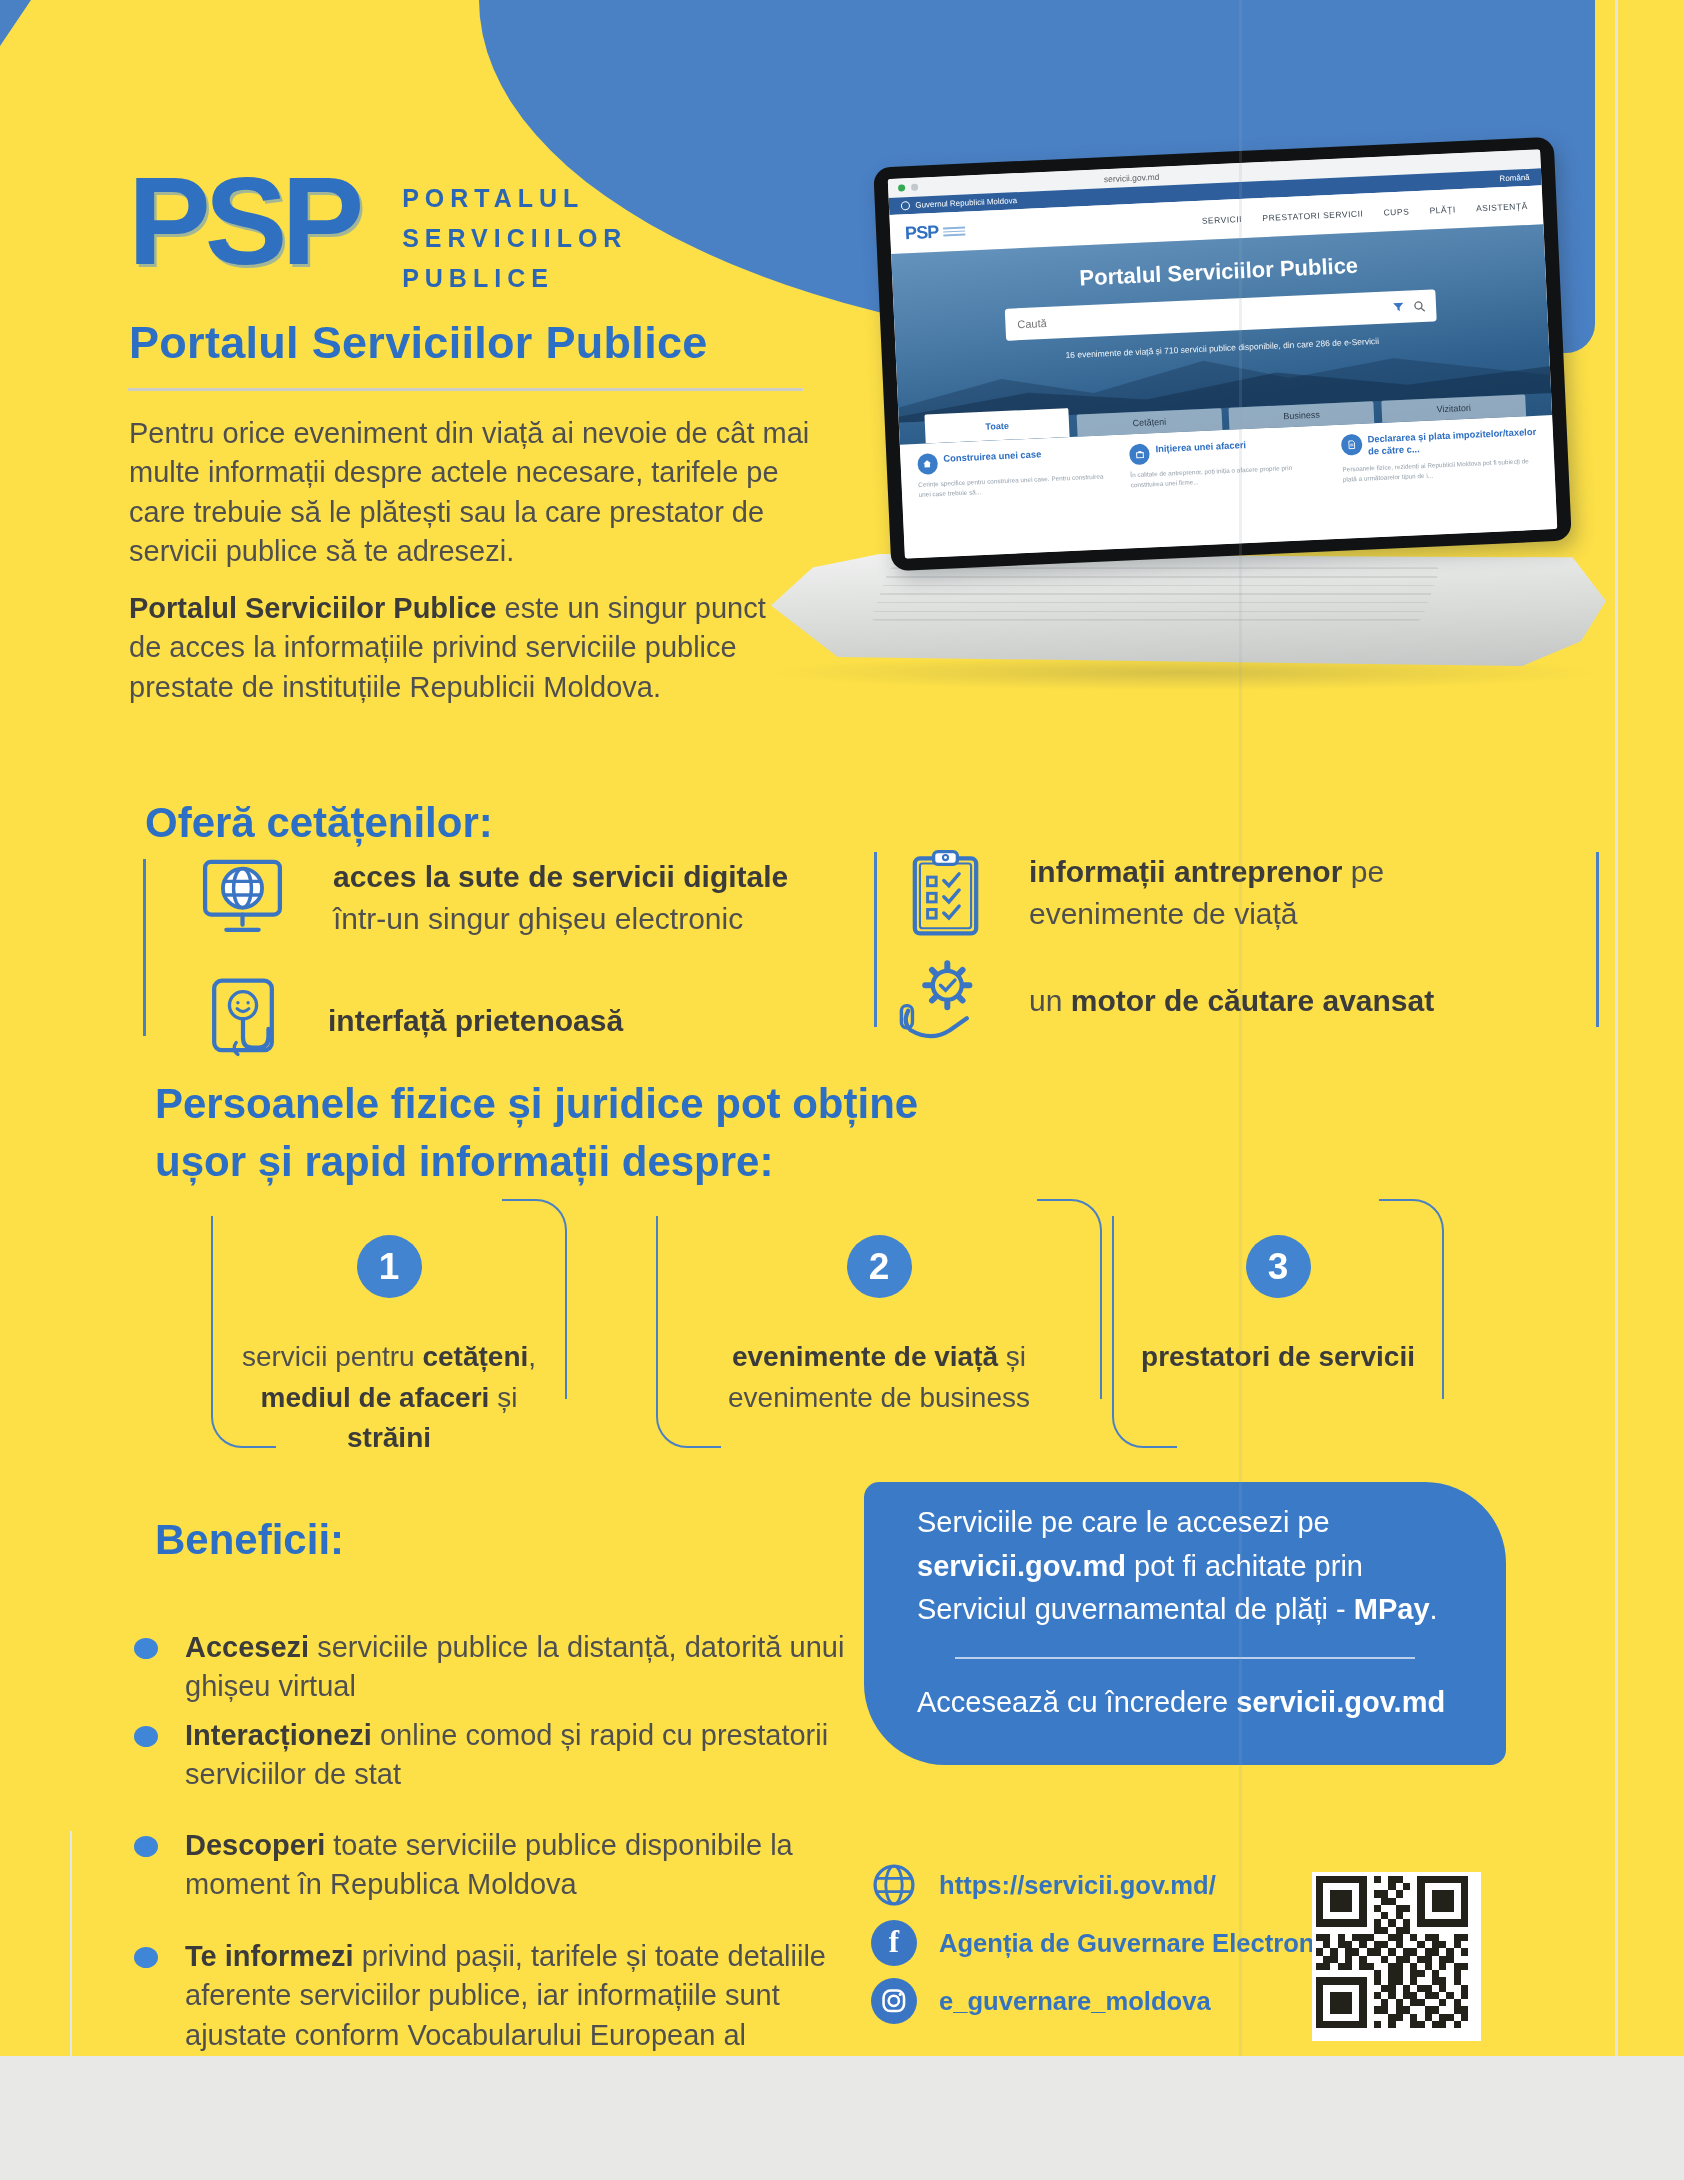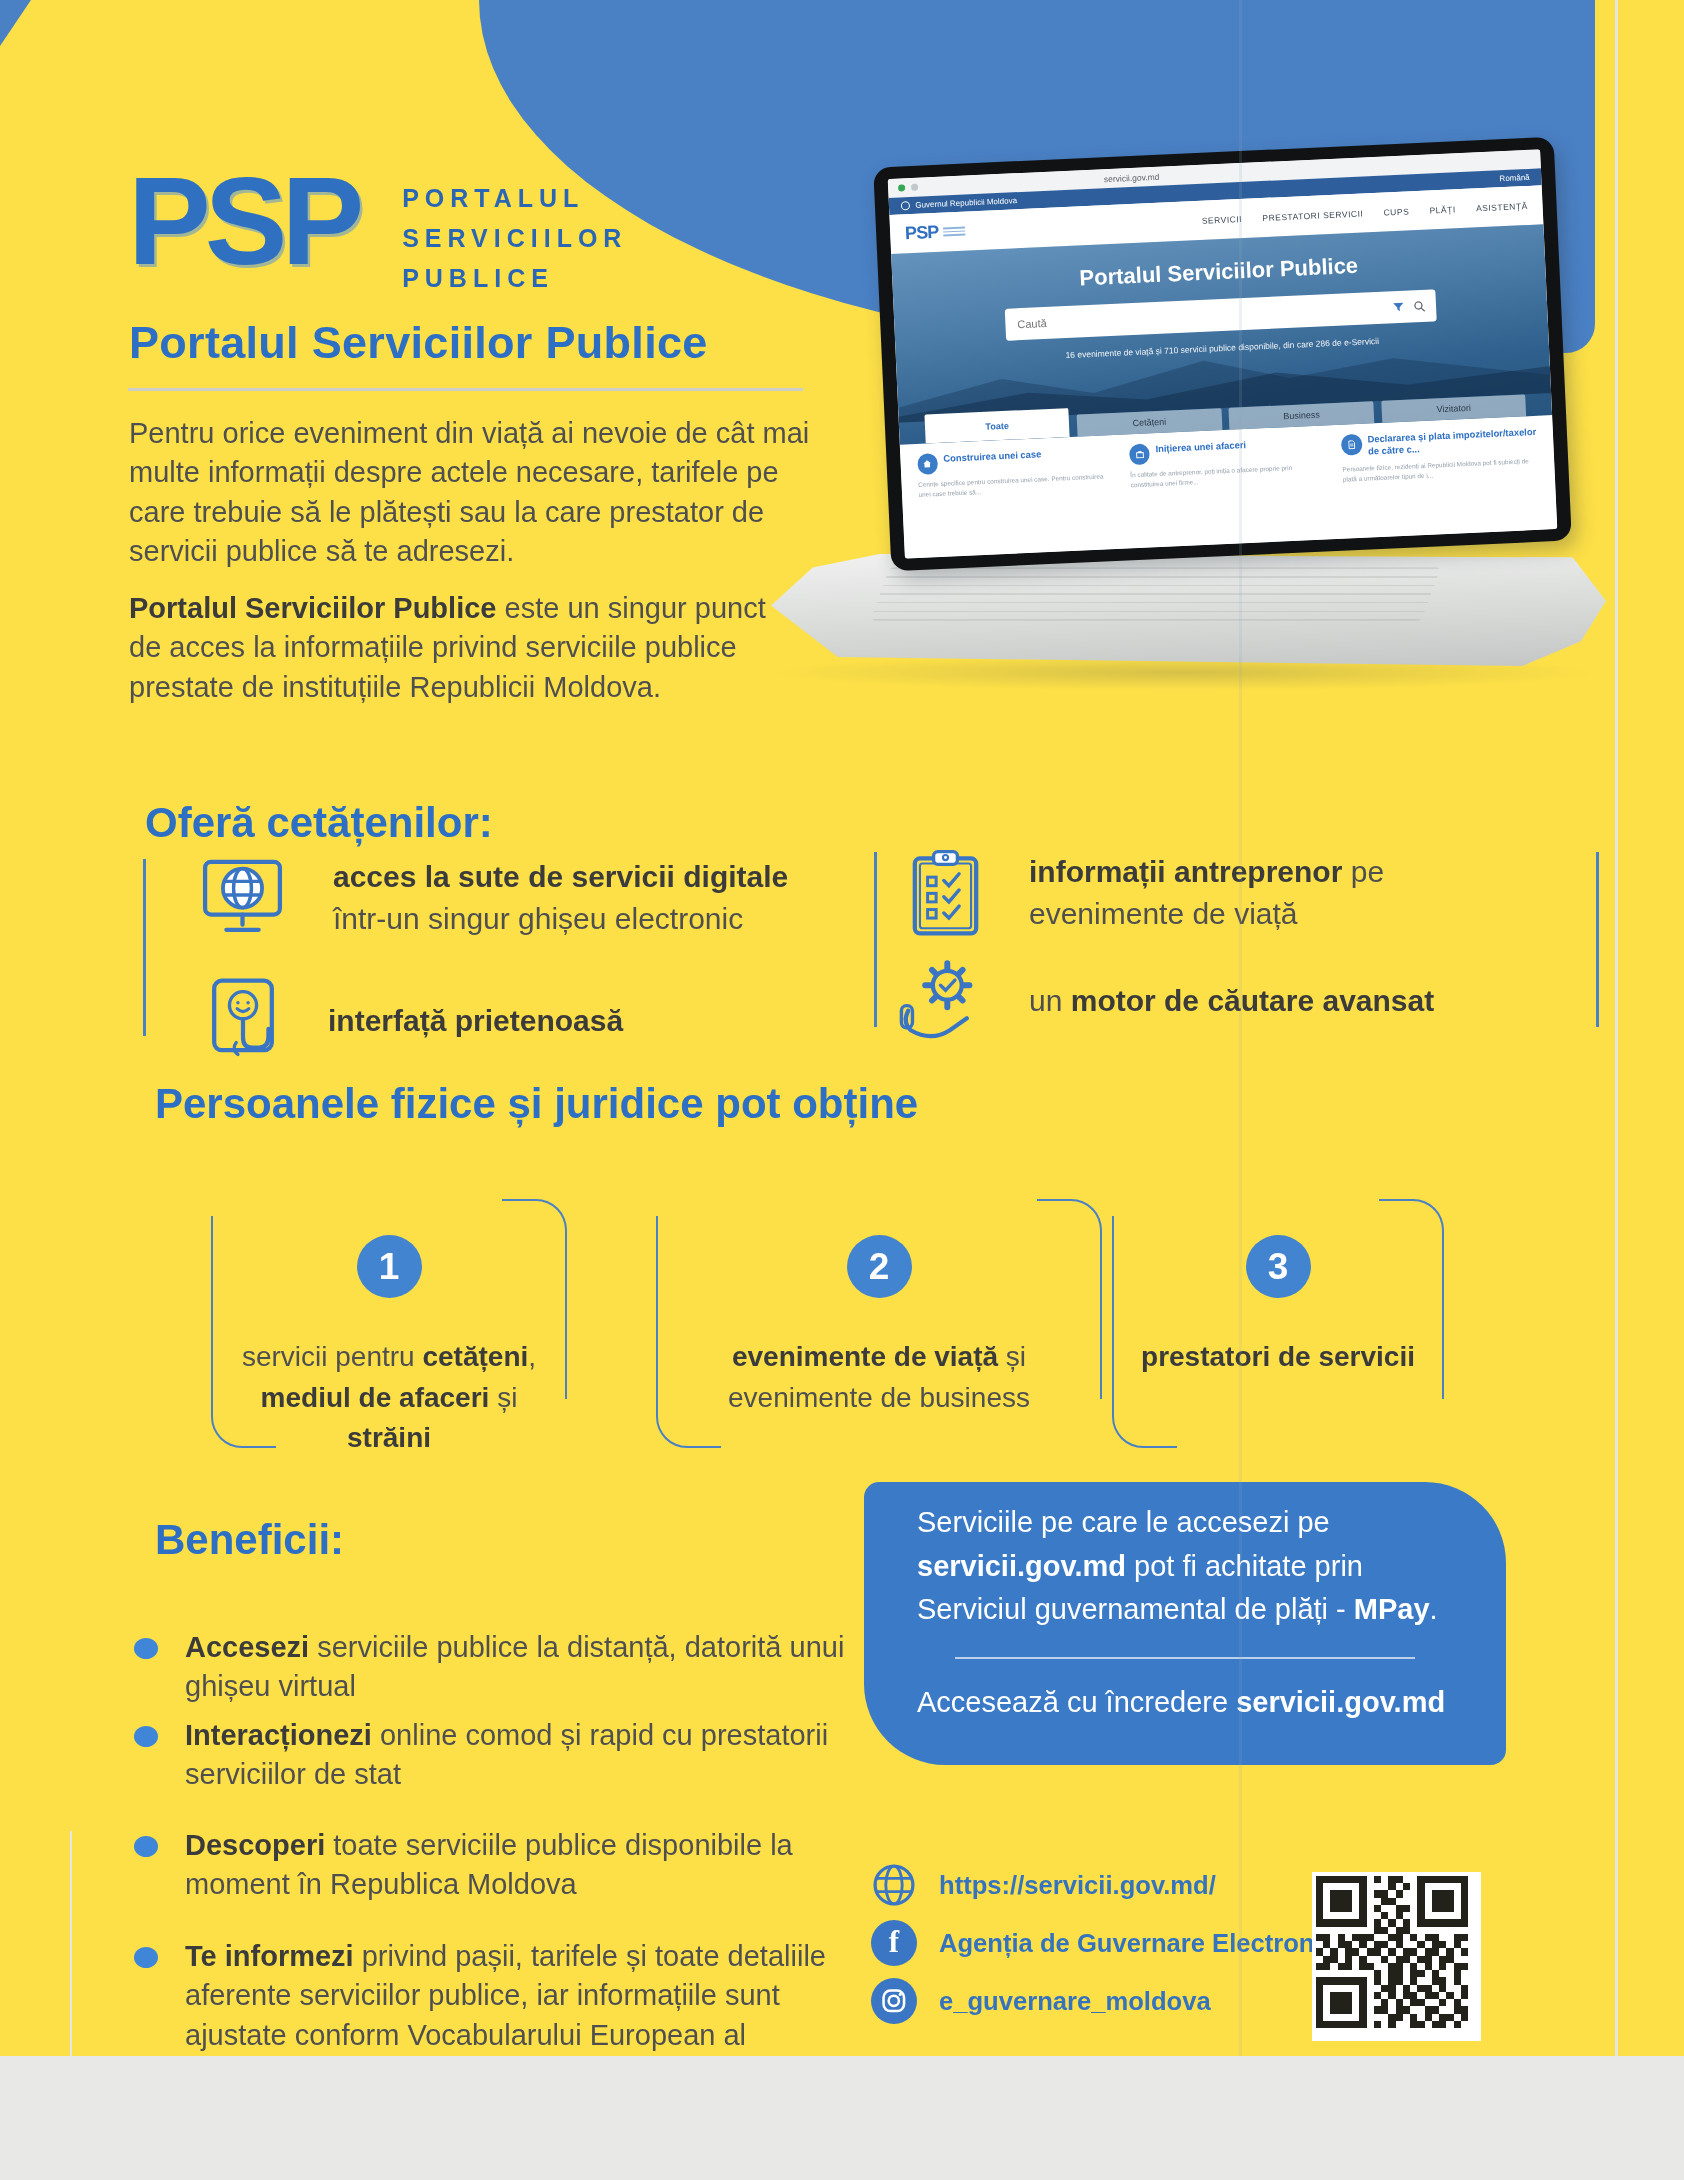--- a/index.html
+++ b/index.html
@@ -326,20 +326,21 @@
       <path d="M12 64 q-7 14 3 23 q24 14 46 0 l20 -14" fill="none" stroke="#3a75c4" stroke-width="5" stroke-linecap="round"></path>
       <rect x="4" y="58" width="13" height="26" rx="6" fill="none" stroke="#3a75c4" stroke-width="4"></rect>
     </svg>
     <div class="txt">
       <div><span>un </span><span class="b">motor de căutare avansat</span></div>
     </div>
   </div>
 
   <h2 class="abs persons-heading" style="margin:0">
     <div>Persoanele fizice și juridice pot obține</div>
+    <div>ușor și rapid informații despre:</div>
   </h2>
 
   <div class="pcard pc1">
     <div class="pnum">1</div>
     <div class="ptext"><span>servicii pentru </span><span class="b">cetățeni</span><span>, </span><span class="b">mediul de afaceri</span><span> și </span><span class="b">străini</span></div>
   </div>
   <div class="pcard pc2">
     <div class="pnum">2</div>
     <div class="ptext"><span class="b">evenimente de viață</span><span> și evenimente de business</span></div>
   </div>

